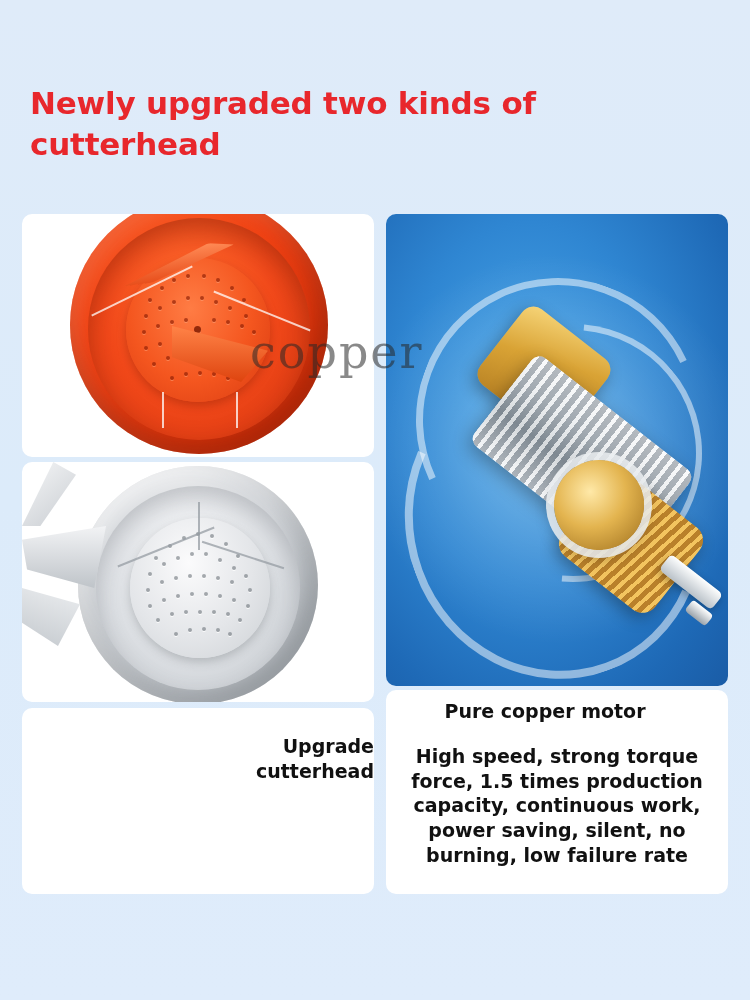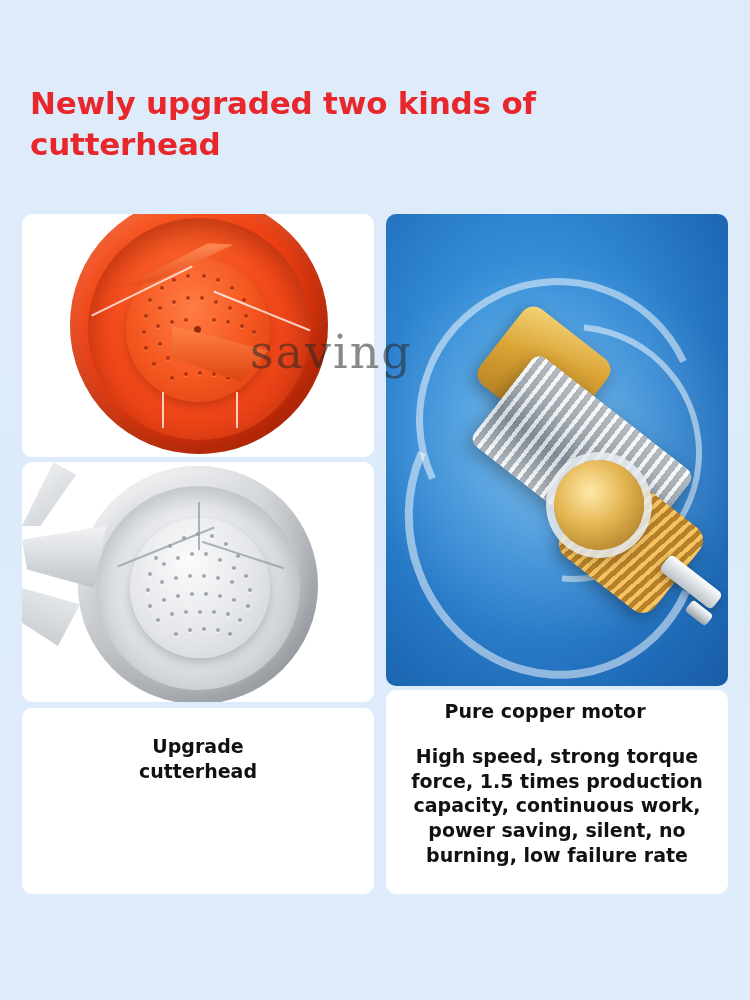--- a/index.html
+++ b/index.html
@@ -168,21 +168,21 @@
   }
   .wire-g {
     position: absolute;
     background: rgba(150,156,163,.75);
   }
 
   .left-title {
     position: absolute;
     left: 0; top: 26px;
     width: 352px;
-    text-align: center;
+    text-align: right;
     color: #111111;
     font-weight: bold;
     font-size: 19px;
     line-height: 1.32;
   }
   .left-body {
     position: absolute;
     left: 16px; top: 92px;
     width: 320px;
     text-align: center;
@@ -462,15 +462,15 @@
     <div class="motor-rotor"></div>
     <div class="motor-shaft"></div>
     <div class="motor-shaft-tip"></div>
   </div>
 
   <div class="panel-right-caption">
     <div class="right-title">Pure copper motor</div>
     <div class="right-body">High speed, strong torque force, 1.5 times production capacity, continuous work, power saving, silent, no burning, low failure rate</div>
   </div>
 
-  <div class="watermark">saving</div>
+  <div class="watermark">copper</div>
 
 </div>
 
 </body></html>

